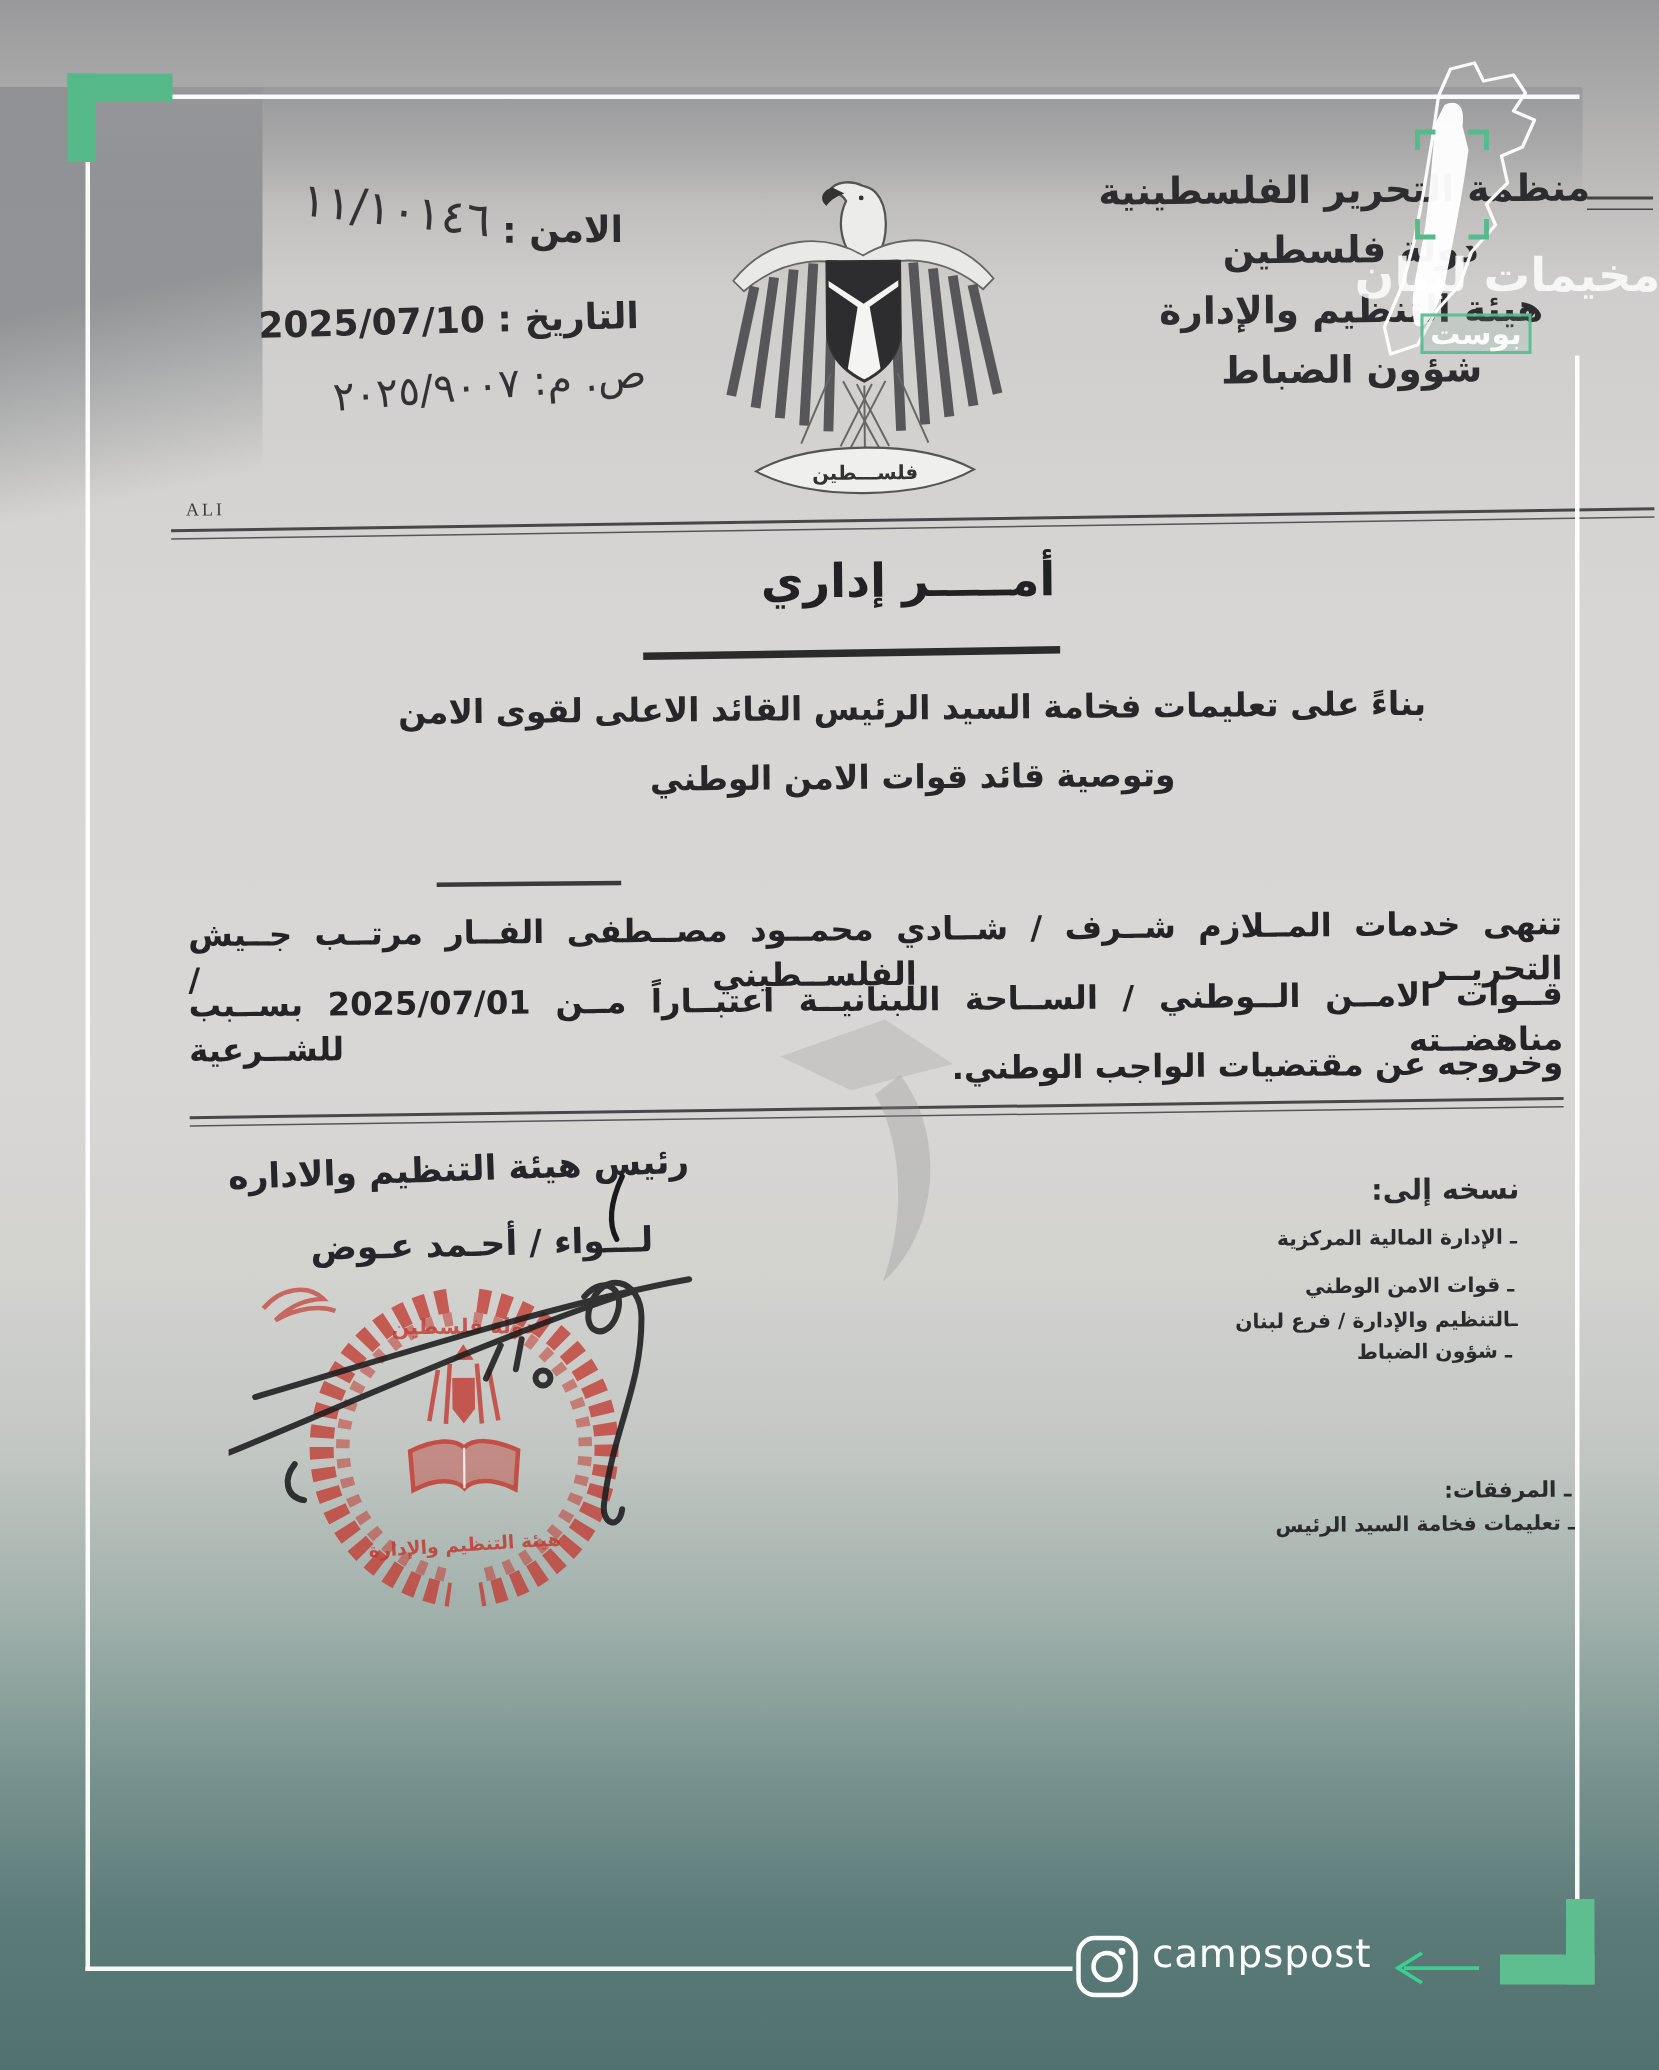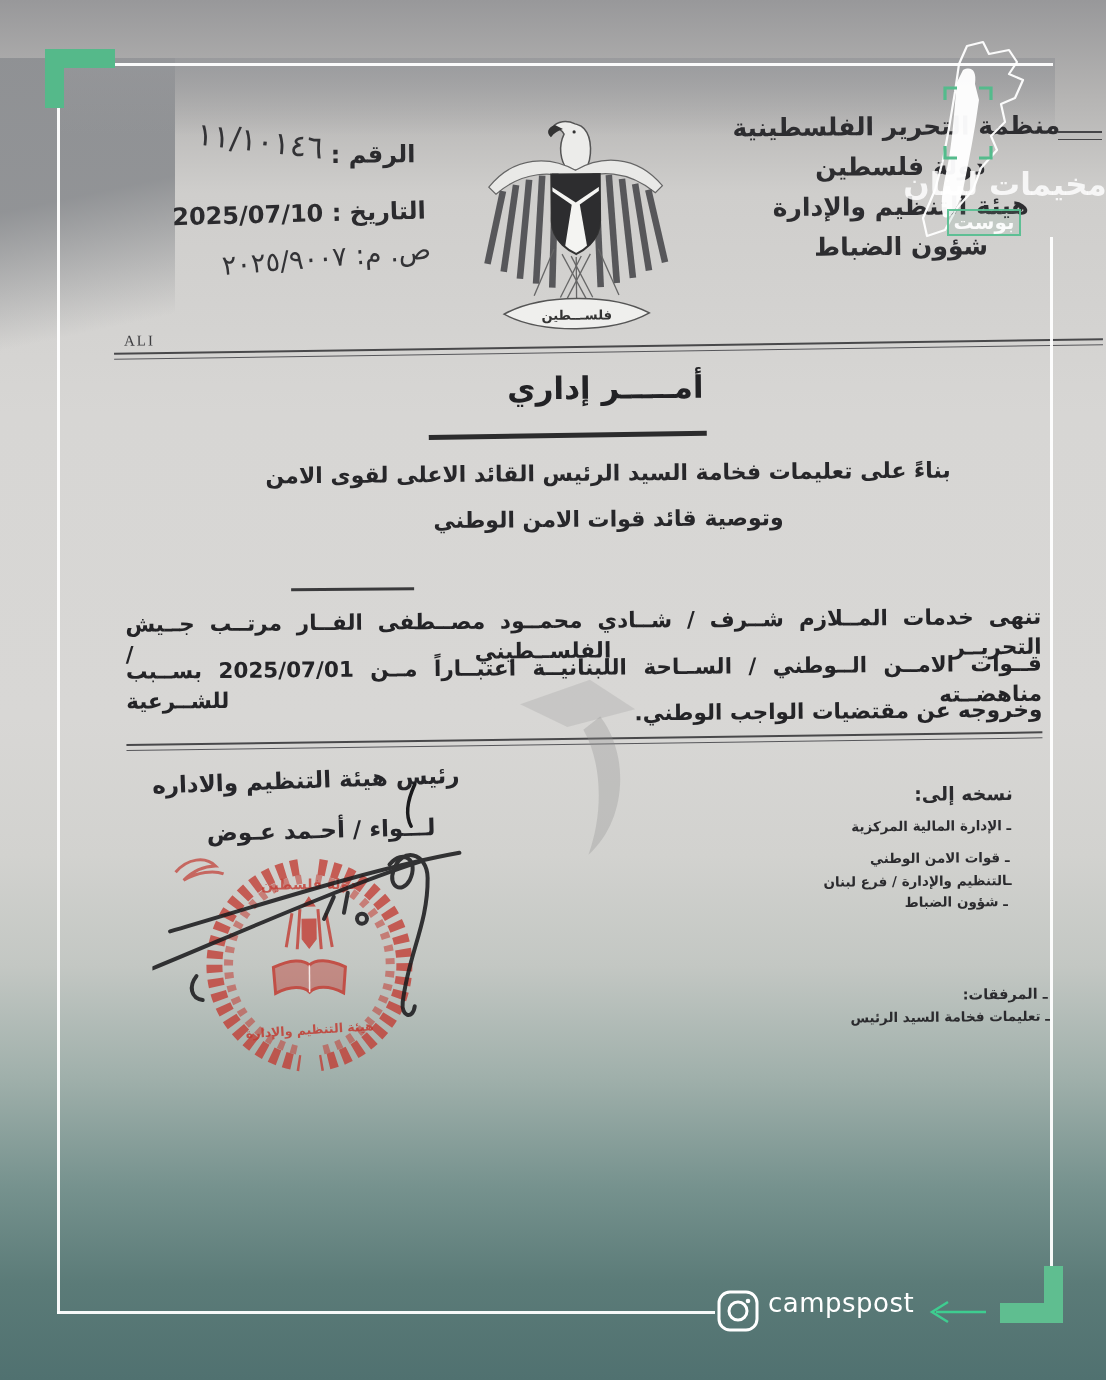--- a/index.html
+++ b/index.html
@@ -34,41 +34,41 @@
            color:rgba(255,255,255,.82);direction:rtl;white-space:nowrap;}
   .wm-badge{left:947px;top:209px;width:74px;height:27px;border:2px solid rgba(86,190,143,.92);
             box-sizing:border-box;color:rgba(255,255,255,.92);font-size:20px;font-weight:700;
             text-align:center;line-height:23px;background:rgba(120,175,152,.15);direction:rtl;}
   .frame{background:rgba(255,255,255,.95);}
   .corner{box-sizing:border-box;}
   .c-tl{left:45px;top:49px;width:70px;height:59px;border-left:19px solid #55b98a;border-top:19px solid #55b98a;}
   .c-br{left:1000px;top:1266px;width:63px;height:57px;border-right:19px solid #5fbe90;border-bottom:20px solid #5fbe90;}
   .deco-dash{left:1058px;top:131px;width:44px;height:6px;border-top:2px solid #454548;border-bottom:1.5px solid #454548;}
   .handle{left:768px;top:1288px;font-size:26px;color:#ffffff;letter-spacing:.5px;font-family:"DejaVu Sans",sans-serif;}
-  .ali{left:127px;top:329px;font-family:"Liberation Serif",serif;font-size:15px;letter-spacing:2px;color:#3d3d40;}
+  .ali{left:127px;top:329px;font-family:"Liberation Serif",serif;font-size:12px;letter-spacing:2px;color:#3d3d40;}
 </style>
 </head>
 <body>
 
 <div class="stage">
 
   <div class="abs wedge-left"></div>
   <div class="abs band-top"></div>
 
   <div class="abs doc">
 
     <div class="abs org ar b">
       <div>منظمة التحرير الفلسطينية</div>
       <div>دولة فلسطين</div>
       <div>هيئة التنظيم والإدارة</div>
       <div>شؤون الضباط</div>
     </div>
 
     <div class="abs refline ar b" style="left:140px;top:132px;width:280px;font-size:24px;">
-      <span>الرقم :</span>
+      <span>الامن :</span>
       <span class="hand num-hand">١١/١٠١٤٦</span>
     </div>
     <div class="abs refline ar b" style="left:140px;top:198px;width:290px;font-size:24px;transform:rotate(-1deg);">
       <span>التاريخ :</span>
       <span>2025/07/10</span>
     </div>
     <div class="abs refline ar hand" style="left:135px;top:243px;width:300px;font-size:27px;transform:rotate(-4deg);">
       <span>ص. م:</span>
       <span style="margin-left:4px;">٢٠٢٥/٩٠٠٧</span>
     </div>

